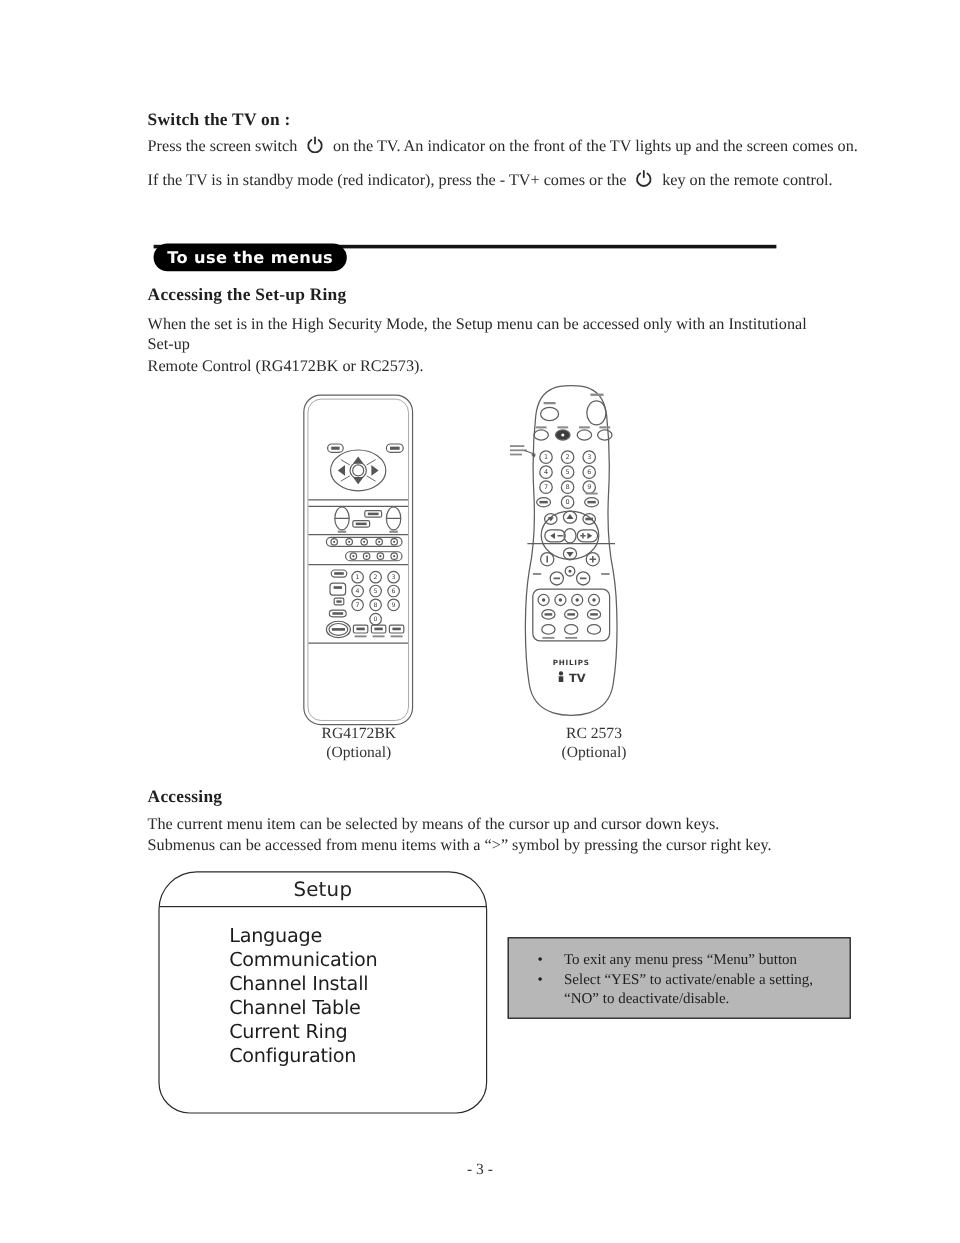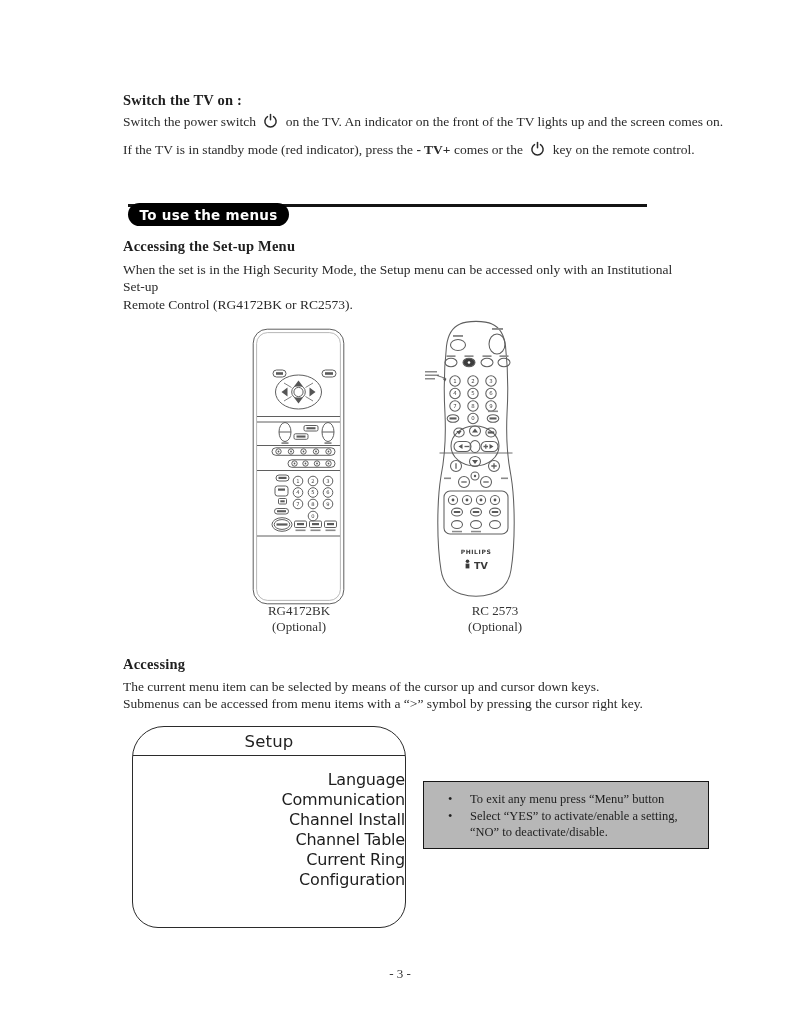--- a/index.html
+++ b/index.html
@@ -5,21 +5,21 @@
   html,body{margin:0;padding:0;background:#fff;}
   .page{position:relative;width:800px;height:1036px;background:#ffffff;overflow:hidden;
         font-family:"Liberation Serif", serif;color:#262626;}
 
   
   .sec{position:absolute;left:123px;width:552px;}
   .sec h3{margin:0;font-size:14.5px;font-weight:bold;letter-spacing:.2px;color:#1f1f1f;}
   .bodyline{font-size:13.5px;line-height:16.5px;color:#2a2a2a;}
   #power-on{top:92px;}
   #power-on .pline{font-size:13.5px;line-height:26px;white-space:nowrap;color:#2a2a2a;}
-  #power-on .pline b{font-weight:bold;}
+  #power-on .pline b{font-weight:normal;}
   .power-glyph{display:inline-block;vertical-align:-2px;margin:0 4px;}
 
   
   .banner-rule{position:absolute;left:128px;top:204px;width:519px;height:2.6px;background:#141414;}
   .banner-pill{position:absolute;left:128px;top:203px;width:161px;height:23px;border-radius:12px;
                background:#000000;display:flex;align-items:center;justify-content:center;}
   .banner-pill span{color:#fdfdfd;font-family:"DejaVu Sans", sans-serif;font-weight:bold;
                     font-size:13.5px;letter-spacing:.3px;}
 
   #accessing{top:238px;}
@@ -33,21 +33,21 @@
   .remote{position:absolute;}
   #remote-left{left:252px;top:328px;}
   #remote-right{left:424px;top:318px;}
   .caption{position:absolute;text-align:center;font-size:13px;line-height:15.5px;color:#333;}
   #caption-left{left:240px;top:603px;width:118px;}
   #caption-right{left:436px;top:603px;width:118px;}
 
   
   .setup-box{position:absolute;left:132px;top:726px;width:272px;height:200px;
              border:1.7px solid #2b2b2b;border-radius:32px 32px 26px 26px;
-             font-family:"DejaVu Sans", sans-serif;background:#fff;text-align:right;}
+             font-family:"DejaVu Sans", sans-serif;background:#fff;}
   .setup-title{height:28px;display:flex;align-items:center;justify-content:center;
                border-bottom:1.7px solid #2b2b2b;font-size:16.5px;color:#222;letter-spacing:.2px;}
   .setup-items{padding:14px 0 0 58px;}
   .setup-items div{font-size:16px;line-height:20px;color:#1d1d1d;letter-spacing:-0.2px;}
 
   
   .notes-box{position:absolute;left:423px;top:781px;width:286px;height:68px;
              background:#b7b7b7;border:1.7px solid #161616;box-sizing:border-box;
              padding:9px 10px 0 24px;}
   .note-row{display:flex;font-size:12.5px;line-height:16.5px;color:#1e1e1e;}
@@ -60,21 +60,21 @@
   svg text{font-family:"DejaVu Sans", sans-serif;}
 </style>
 </head>
 <body>
 
 <div class="page">
 
   <div class="sec" id="power-on">
     <h3>Switch the TV on :</h3>
     <div class="pline">
-      <span>Switch the power switch</span>
+      <span>Press the screen switch</span>
       <span class="power-glyph">
         <svg width="15" height="15" viewBox="0 0 24 24" fill="none" stroke="#2b2b2b" stroke-width="2.4" stroke-linecap="round">
           <path d="M7.2 5.8a9 9 0 1 0 9.6 0"></path>
             <path d="M12 2.4v8.2"></path>
         </svg>
       </span>
       <span>on the TV. An indicator on the front of the TV lights up and the screen comes on.</span>
     </div>
     <div class="pline">
       <span>If the TV is in standby mode (red indicator), press the</span>
@@ -89,21 +89,21 @@
       <span>key on the remote control.</span>
     </div>
   </div>
 
   <div class="banner-rule"></div>
   <div class="banner-pill">
     <span>To use the menus</span>
   </div>
 
   <div class="sec" id="accessing">
-    <h3>Accessing the Set-up Menu</h3>
+    <h3>Accessing the Set-up Ring</h3>
     <div class="bodyline">When the set is in the High Security Mode, the Setup menu can be accessed only with an Institutional Set-up</div>
     <div class="bodyline">Remote Control (RG4172BK or RC2573).</div>
   </div>
 
   <div class="remote" id="remote-left">
     <svg width="93" height="277" viewBox="0 0 93 277">
       <g stroke="#5f5f5f" fill="none" stroke-width="1">
         <rect x="1.2" y="1.2" width="90.6" height="274.6" rx="14"></rect>
         <rect x="4.6" y="4.6" width="83.8" height="267.8" rx="11" stroke="#9a9a9a" stroke-width="0.7"></rect>
 

